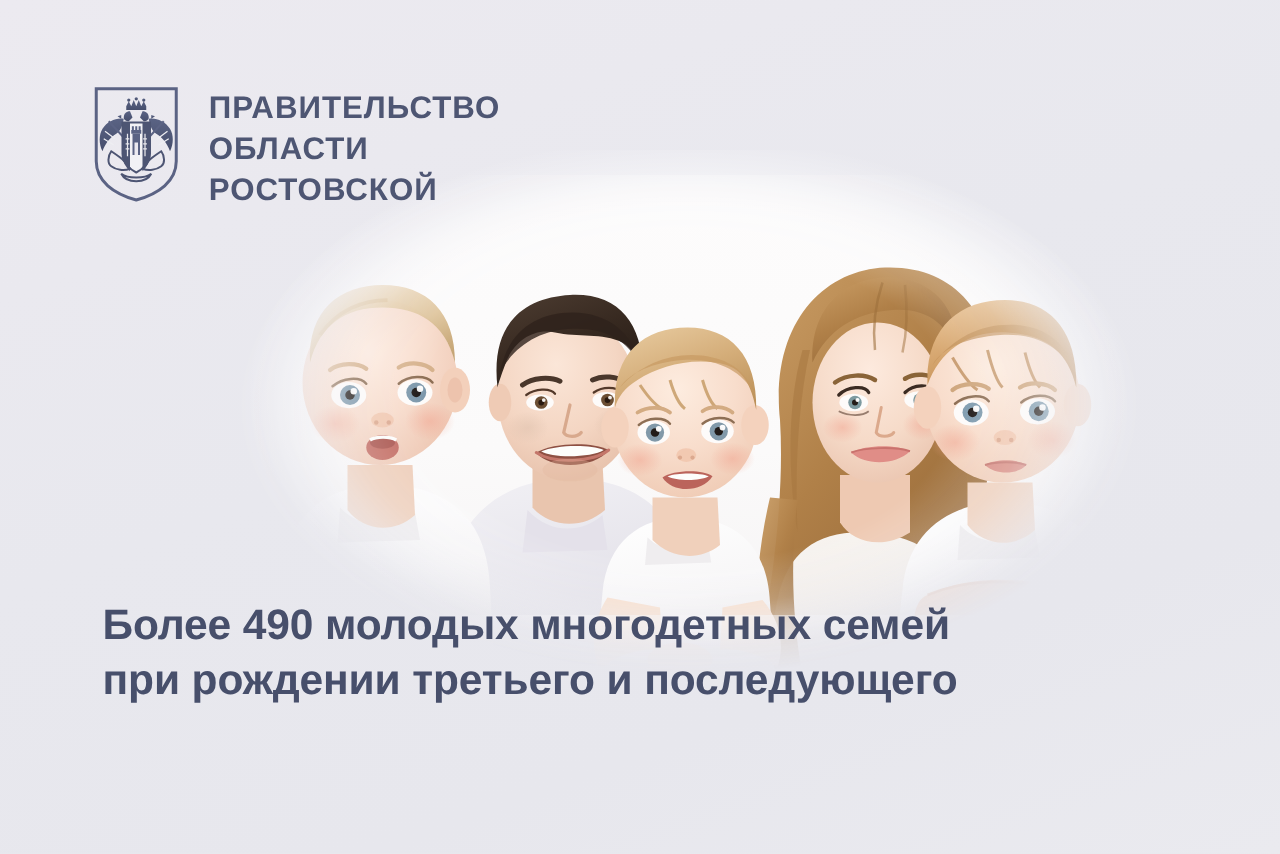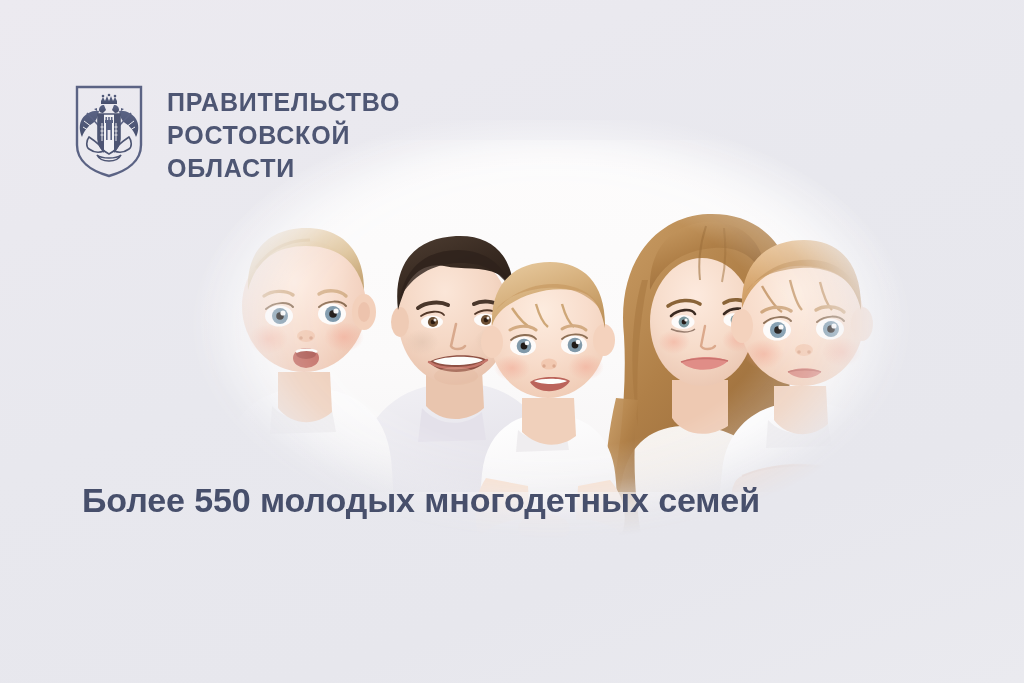--- a/index.html
+++ b/index.html
@@ -36,21 +36,21 @@
                  rgba(255,255,255,0.90) 42%,
                  rgba(255,255,255,0.55) 66%,
                  rgba(255,255,255,0.0) 85%);
     pointer-events: none;
   }
 
   
   .logo-block {
     position: absolute;
     left: 73px;
-    top: 83px;
+    top: 67px;
     display: flex;
     align-items: flex-start;
     gap: 22px;
     z-index: 6;
   }
   .emblem {
     width: 72px;
     height: 96px;
     flex: 0 0 auto;
   }
@@ -515,22 +515,23 @@
                    C13 64 13 58 16 54 Z"></path>
           <path d="M56 54 C50 58 44 62 41 68 C46 70 52 69 56 66
                    C59 64 59 58 56 54 Z"></path>
           <path d="M24 72 C29 76 43 76 48 72 C44 80 28 80 24 72 Z"></path>
         </g>
       </svg>
     </div>
 
     <div class="logo-text">
       <span class="ln">ПРАВИТЕЛЬСТВО</span>
+      <span class="ln">ОБЛАСТИ</span>
       <span class="ln">РОСТОВСКОЙ</span>
-      <span class="ln">ОБЛАСТИ</span>
     </div>
   </div>
 
   <div class="headline">
-    <span class="ln">Более 550 молодых многодетных семей</span>
+    <span class="ln">Более 490 молодых многодетных семей</span>
+    <span class="ln">при рождении третьего и последующего</span>
   </div>
 
 </div>
 
 </body></html>

